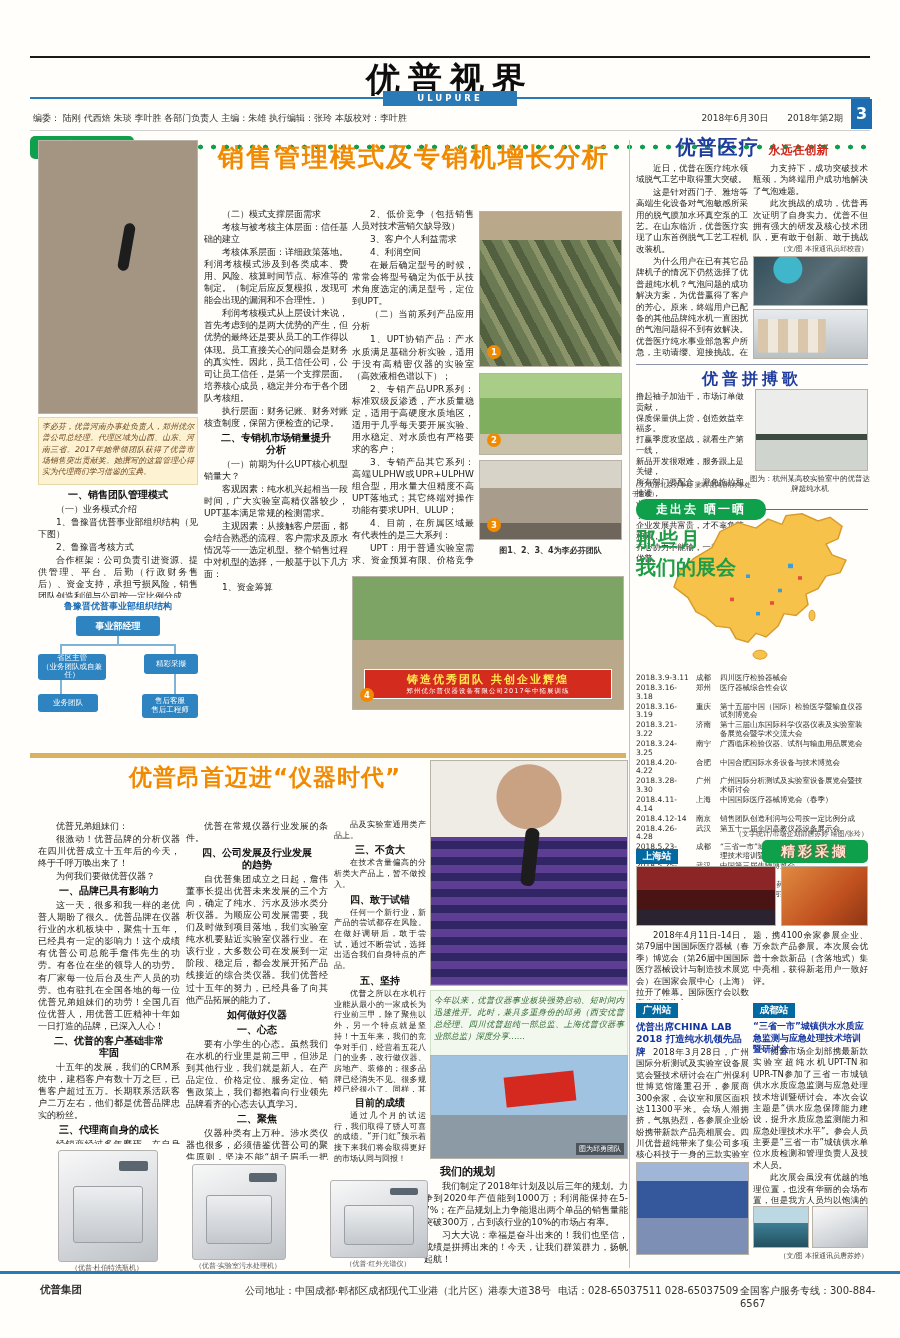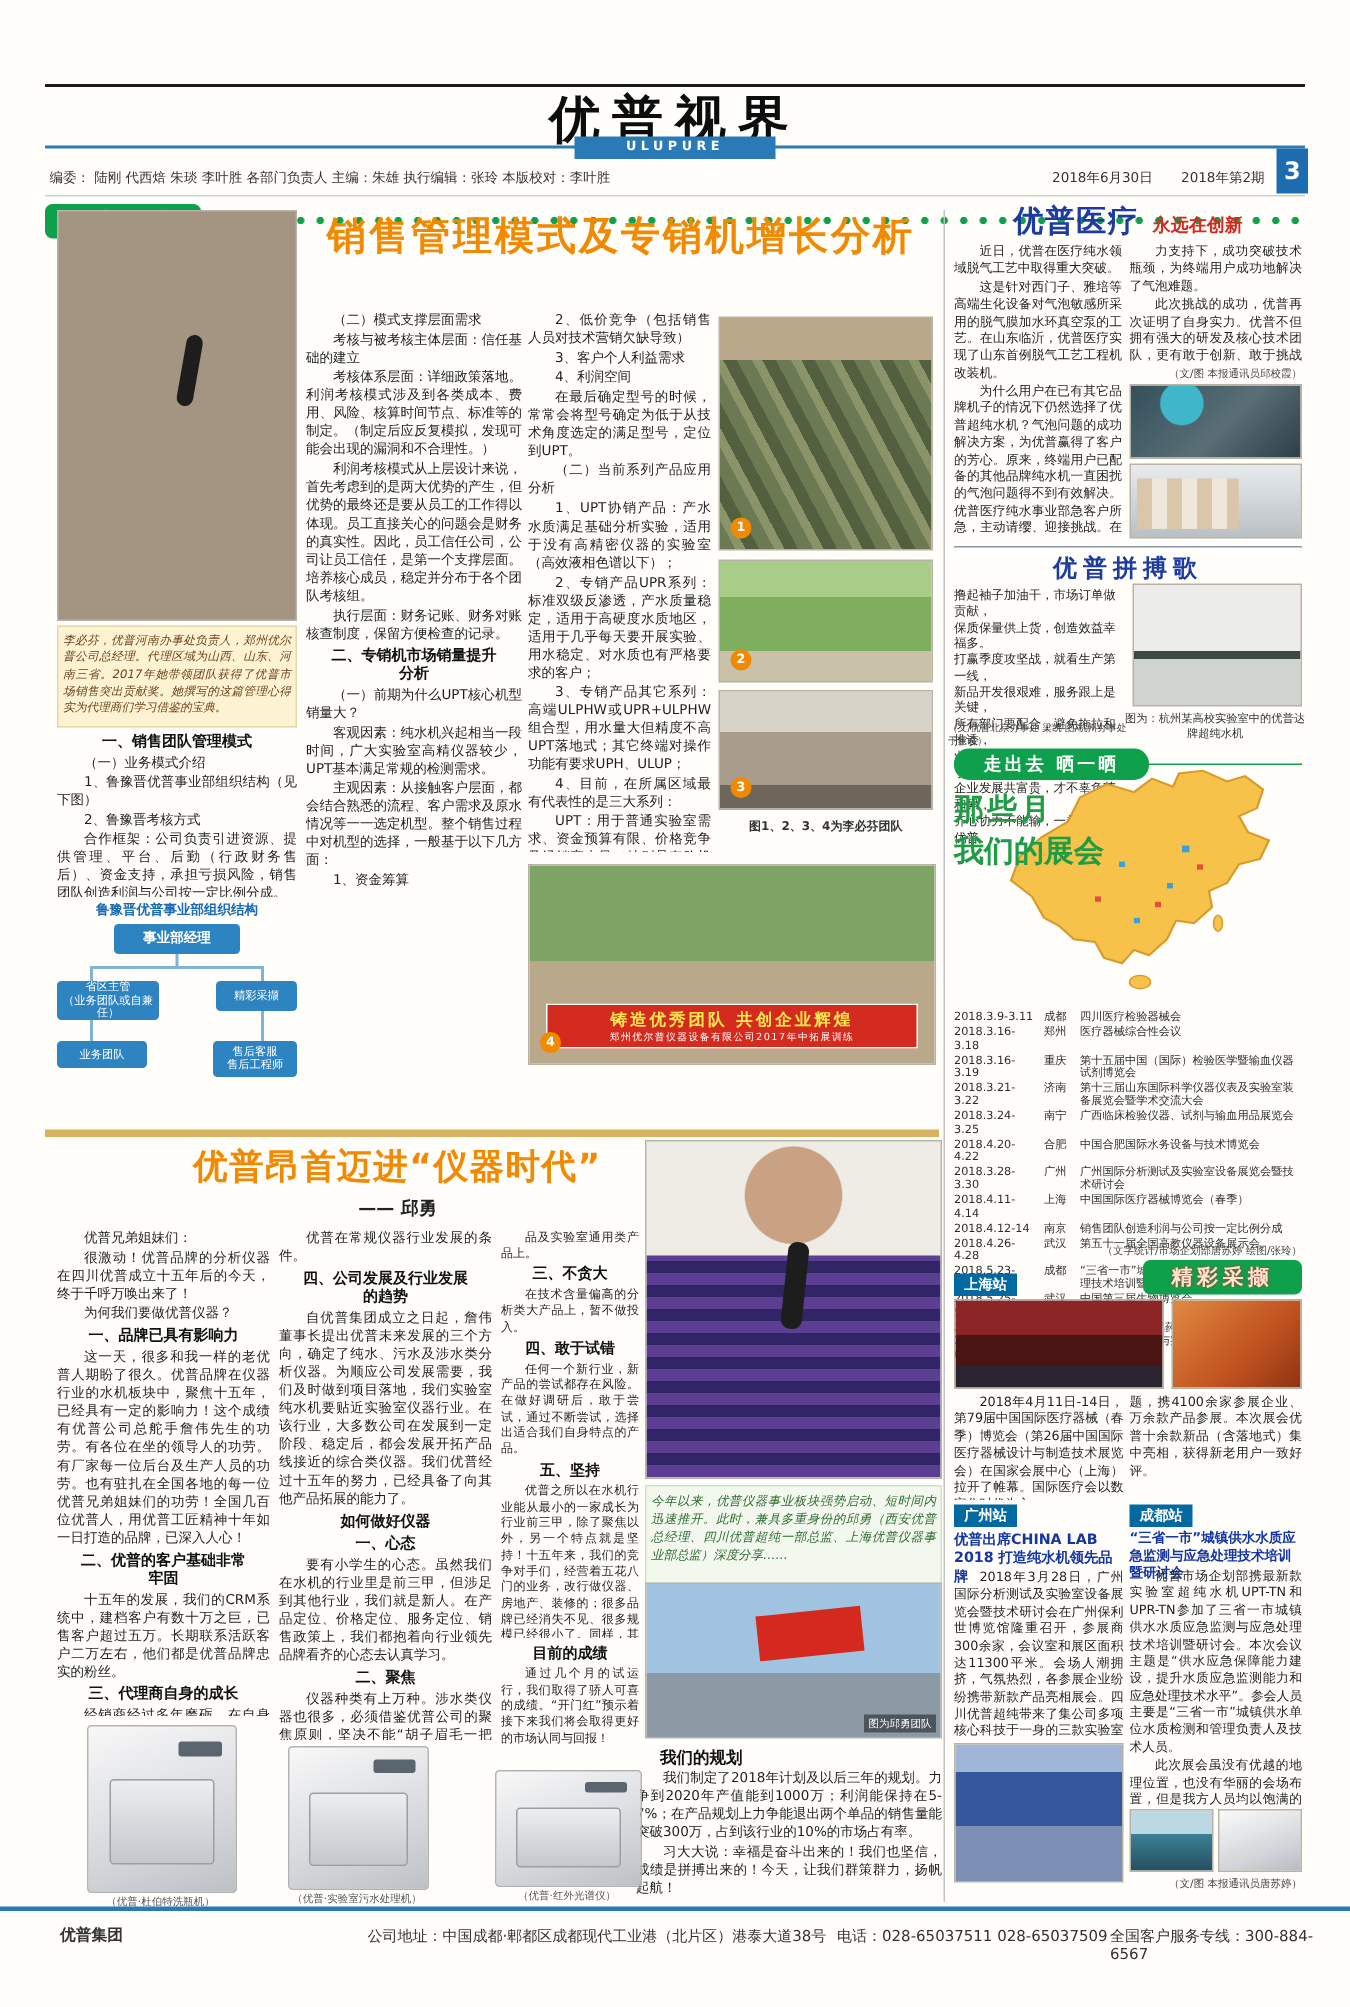--- a/index.html
+++ b/index.html
@@ -158,21 +158,20 @@
     <div class="banner">
       <span class="b1">铸造优秀团队 共创企业辉煌</span>
       <span class="b2">郑州优尔普仪器设备有限公司2017年中拓展训练</span>
     </div>
     <span class="numbadge">4</span>
   </div>
 
   <div class="abs" style="left:30px;top:753px;width:596px;height:5px;background:#d8b261;"></div>
 
   <div class="abs center" style="left:30px;top:762px;width:470px;font-size:23px;font-weight:bold;color:#f18a00;letter-spacing:1px;">优普昂首迈进“仪器时代”</div>
-  <div class="abs center" style="left:30px;top:797px;width:470px;font-size:12px;font-weight:bold;">—— 邱勇</div>
 
   <div class="col abs" style="left:38px;top:820px;width:142px;height:324px;">
 
   <p>优普兄弟姐妹们：</p>
       <p>很激动！优普品牌的分析仪器在四川优普成立十五年后的今天，终于千呼万唤出来了！</p>
       <p>为何我们要做优普仪器？</p>
       <h5>一、品牌已具有影响力</h5>
       <p>这一天，很多和我一样的老优普人期盼了很久。优普品牌在仪器行业的水机板块中，聚焦十五年，已经具有一定的影响力！这个成绩有优普公司总舵手詹伟先生的功劳。有各位在坐的领导人的功劳。有厂家每一位后台及生产人员的功劳。也有驻扎在全国各地的每一位优普兄弟姐妹们的功劳！全国几百位优普人，用优普工匠精神十年如一日打造的品牌，已深入人心！</p>
       <h5>二、优普的客户基础非常牢固</h5>
       <p>十五年的发展，我们的CRM系统中，建档客户有数十万之巨，已售客户超过五万。长期联系活跃客户二万左右，他们都是优普品牌忠实的粉丝。</p>

